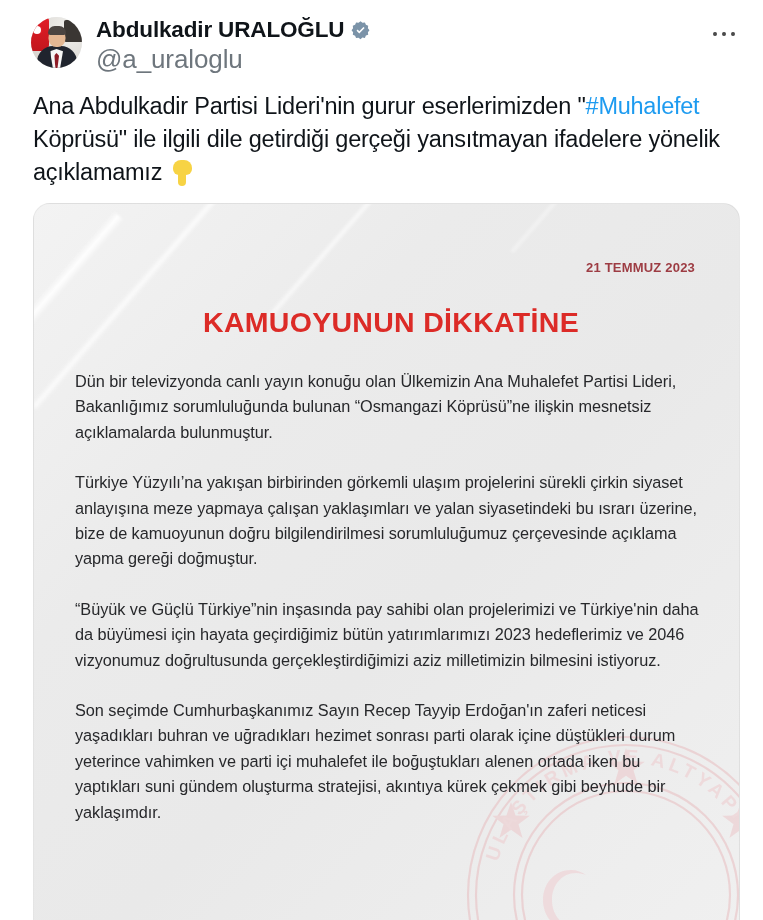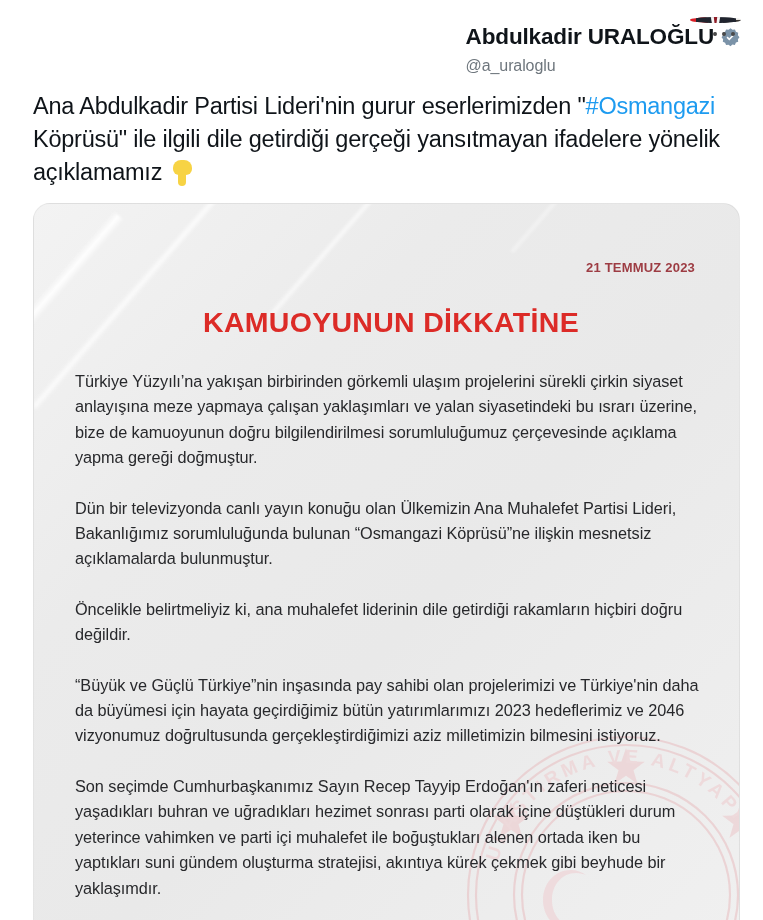--- a/index.html
+++ b/index.html
@@ -18,24 +18,23 @@
     width: 763px;
     height: 920px;
     background: #ffffff;
     padding: 0;
   }
 
   
   .tweet-header {
     position: relative;
     display: flex;
-    align-items: flex-end;
+    align-items: flex-start;
     padding: 16px 22px 0 31px;
     height: 78px;
-    flex-direction: column;
   }
 
   .avatar {
     position: relative;
     width: 51px;
     height: 51px;
     min-width: 51px;
     border-radius: 50%;
     overflow: hidden;
     background: #e9ecee;
@@ -128,21 +127,21 @@
     line-height: 26px;
     white-space: nowrap;
   }
   .verified-badge {
     display: inline-flex;
     width: 21px; height: 21px;
     flex: 0 0 auto;
   }
   .handle {
     margin-top: 4px;
-    font-size: 16px;
+    font-size: 26px;
     color: #6e767d;
     line-height: 24px;
     letter-spacing: -0.1px;
   }
 
   .more-btn {
     position: absolute;
     right: 22px;
     top: 23px;
     width: 34px; height: 22px;
@@ -295,21 +294,21 @@
       <div class="handle">@a_uraloglu</div>
     </div>
 
     <button class="more-btn">
       <i></i>
       <i></i>
       <i></i>
     </button>
   </div>
 
-  <div class="tweet-text"><span>Ana Abdulkadir Partisi Lideri'nin gurur eserlerimizden "</span><span class="hashtag">#Osmangazi</span><span> Köprüsü" ile ilgili dile getirdiği gerçeği yansıtmayan ifadelere yönelik açıklamamız </span><span class="emoji-point-down"><span class="pd-palm"></span><span class="pd-finger"></span></span></div>
+  <div class="tweet-text"><span>Ana Abdulkadir Partisi Lideri'nin gurur eserlerimizden "</span><span class="hashtag">#Muhalefet</span><span> Köprüsü" ile ilgili dile getirdiği gerçeği yansıtmayan ifadelere yönelik açıklamamız </span><span class="emoji-point-down"><span class="pd-palm"></span><span class="pd-finger"></span></span></div>
 
   <div class="media-card">
 
     <span class="streak s1"></span>
     <span class="streak s2"></span>
     <span class="streak s3"></span>
     <span class="streak s4"></span>
 
     <svg class="seal" viewBox="0 0 330 330">
       <g fill="none" stroke="#e8b9bc" stroke-width="2.2">
@@ -337,22 +336,21 @@
       <path id="sealArcBot" d="M165,165 m-132,0 a132,132 0 0,0 264,0" fill="none"></path>
       <text fill="#eec7ca" font-family="'Liberation Sans', sans-serif" font-size="19" font-weight="bold" letter-spacing="4">
         <textPath href="#sealArcBot" startOffset="10%">TÜRKİYE CUMHURİYETİ</textPath>
       </text>
     </svg>
 
     <div class="doc-date">21 TEMMUZ 2023</div>
     <div class="doc-title">KAMUOYUNUN DİKKATİNE</div>
 
     <div class="doc-body">
+      <p>Dün bir televizyonda canlı yayın konuğu olan Ülkemizin Ana Muhalefet Partisi Lideri, Bakanlığımız sorumluluğunda bulunan “Osmangazi Köprüsü”ne ilişkin mesnetsiz açıklamalarda bulunmuştur.</p>
       <p>Türkiye Yüzyılı’na yakışan birbirinden görkemli ulaşım projelerini sürekli çirkin siyaset anlayışına meze yapmaya çalışan  yaklaşımları ve yalan siyasetindeki bu ısrarı üzerine, bize de kamuoyunun doğru bilgilendirilmesi sorumluluğumuz çerçevesinde açıklama yapma gereği doğmuştur.</p>
-      <p>Dün bir televizyonda canlı yayın konuğu olan Ülkemizin Ana Muhalefet Partisi Lideri, Bakanlığımız sorumluluğunda bulunan “Osmangazi Köprüsü”ne ilişkin mesnetsiz açıklamalarda bulunmuştur.</p>
-      <p>Öncelikle belirtmeliyiz ki, ana muhalefet liderinin dile getirdiği rakamların hiçbiri doğru değildir.</p>
       <p>“Büyük ve Güçlü Türkiye”nin inşasında pay sahibi olan projelerimizi ve Türkiye'nin daha da büyümesi için hayata geçirdiğimiz bütün yatırımlarımızı 2023 hedeflerimiz ve 2046 vizyonumuz doğrultusunda gerçekleştirdiğimizi aziz milletimizin bilmesini istiyoruz.</p>
       <p>Son seçimde Cumhurbaşkanımız Sayın Recep Tayyip Erdoğan'ın zaferi neticesi yaşadıkları buhran ve uğradıkları hezimet sonrası parti olarak içine düştükleri durum yeterince vahimken ve parti içi muhalefet ile boğuştukları alenen ortada iken bu yaptıkları suni gündem oluşturma stratejisi, akıntıya kürek çekmek gibi beyhude bir yaklaşımdır.</p>
 
     </div>
   </div>
 
 </div>
 
 </body></html>

